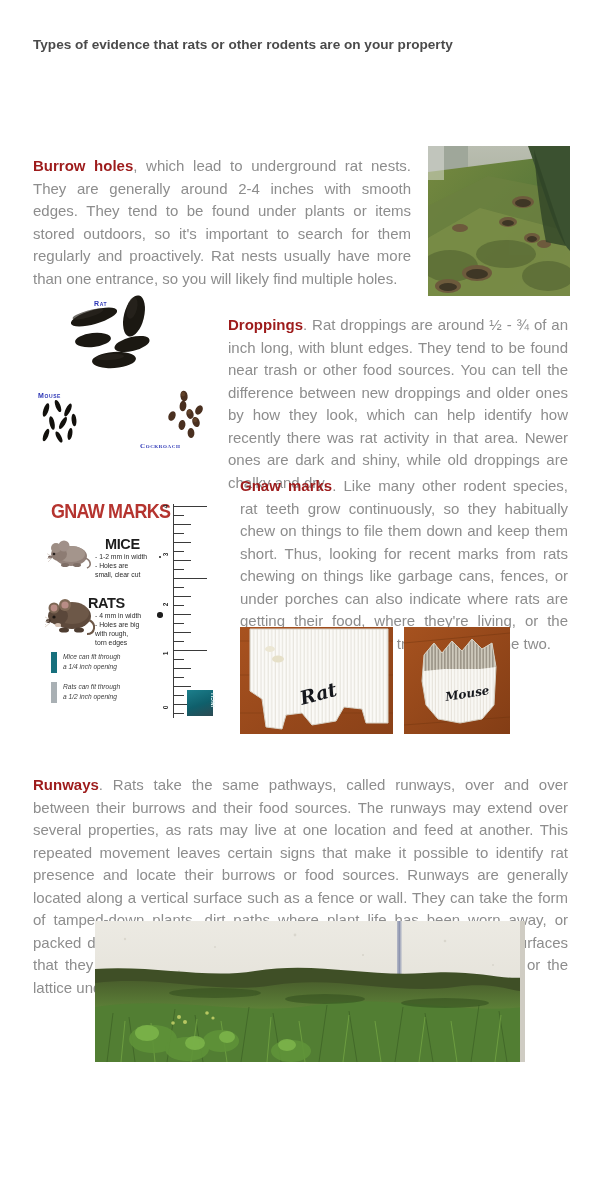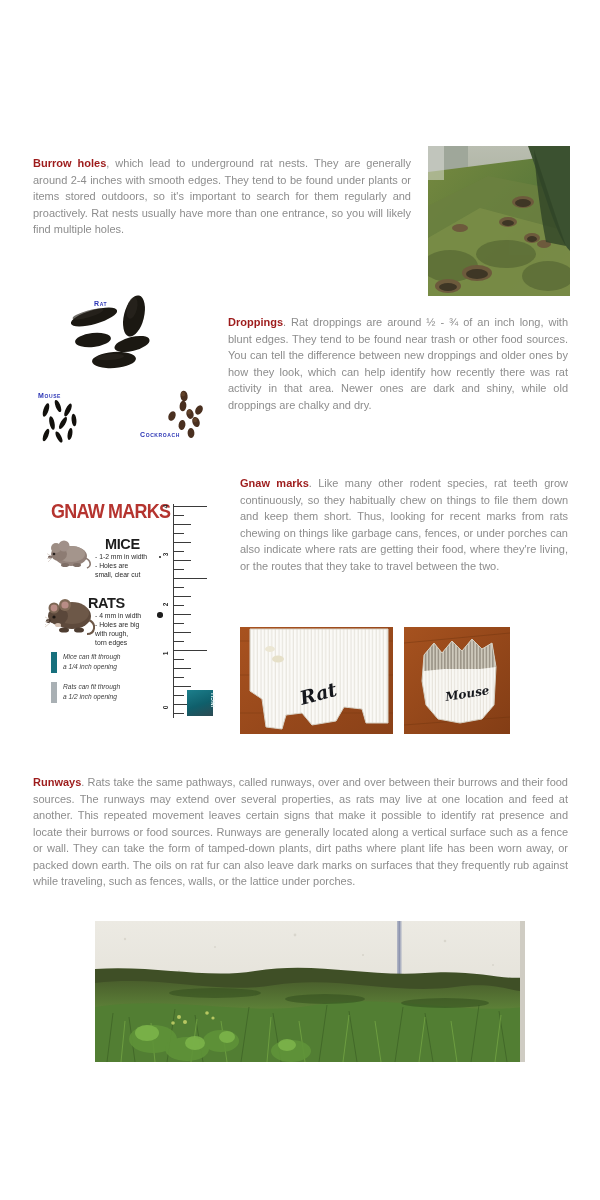--- a/index.html
+++ b/index.html
@@ -30,21 +30,21 @@
     font-size: 13.6px;
     font-weight: bold;
     line-height: 1.38;
     margin: 0;
     width: 470px;
   }
 
   
   .body-text {
     color: #8d8d8d;
-    font-size: 11px;
+    font-size: 15px;
     line-height: 1.5;
     text-align: justify;
     margin: 0;
   }
   .lead {
     color: #9d1b1b;
     font-weight: bold;
   }
 
   
@@ -148,20 +148,21 @@
   .sec-runways-text { position: absolute; left: 33px; top: 774px; width: 535px; }
   .photo-runway {
     position: absolute; left: 95px; top: 921px; width: 430px; height: 141px;
     overflow: hidden; background: #dedad2;
   }
 </style>
 </head>
 <body>
 
 <div class="page-header">
+  <p class="page-subtitle">Types of evidence that rats or other rodents are on your property</p>
 </div>
 
 <div class="sec-burrow-text">
   <p class="body-text"><span class="lead">Burrow holes</span><span>, which lead to underground rat nests. They are generally around 2-4 inches with smooth edges. They tend to be found under plants or items stored outdoors, so it's important to search for them regularly and proactively. Rat nests usually have more than one entrance, so you will likely find multiple holes.</span></p>
 </div>
 
 <div class="photo-burrow">
   <svg width="142" height="150" viewBox="0 0 142 150">
     <defs>
       <linearGradient id="skyG" x1="0" y1="0" x2="0" y2="1">
@@ -202,21 +203,21 @@
     </g>
     <path d="M100 0 L142 0 L142 105 C128 90 118 50 100 0 Z" fill="#3b5130"></path>
     <path d="M106 4 C118 40 128 72 138 100 L118 96 C112 66 108 32 106 4 Z" fill="#2f4427" opacity="0.8"></path>
     <rect x="0" y="0" width="16" height="34" fill="#e3e4de" opacity="0.5"></rect>
   </svg>
 </div>
 
 <div class="fig-droppings">
   <span class="drop-label" style="left:62px; top:5px;">Rat</span>
   <span class="drop-label" style="left:6px; top:97px;">Mouse</span>
-  <span class="drop-label" style="left:108px; top:136px;">Cockroach</span>
+  <span class="drop-label" style="left:108px; top:148px;font-family:Liberation Serif, serif;">Cockroach</span>
 
   <svg width="188" height="160" viewBox="0 0 188 160" style="position:absolute;left:0;top:0">
     <g fill="#1b1812">
       <ellipse cx="62" cy="25" rx="24" ry="7" transform="rotate(-16 62 25)"></ellipse>
       <ellipse cx="102" cy="24" rx="10" ry="21" transform="rotate(14 102 24)"></ellipse>
       <ellipse cx="61" cy="48" rx="18" ry="7" transform="rotate(-6 61 48)"></ellipse>
       <ellipse cx="100" cy="52" rx="18" ry="7" transform="rotate(-14 100 52)"></ellipse>
       <ellipse cx="82" cy="68" rx="22" ry="8" transform="rotate(-4 82 68)"></ellipse>
     </g>
     <g fill="#2b2720" opacity="0.65">

